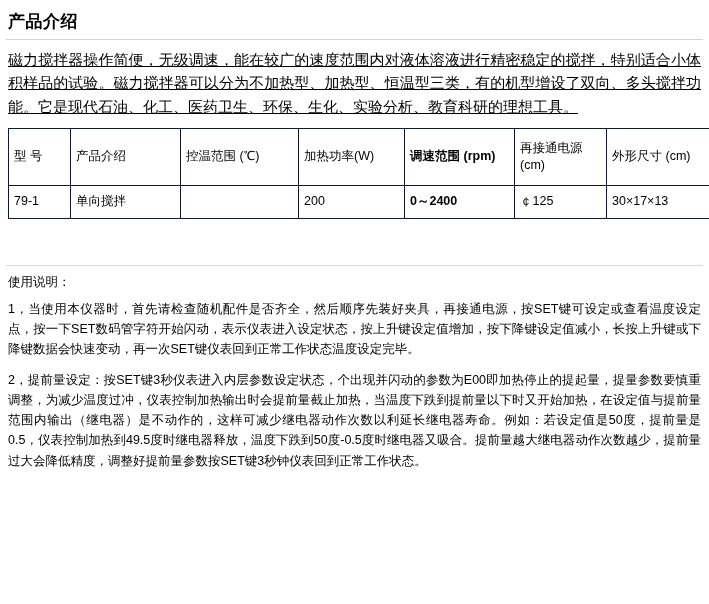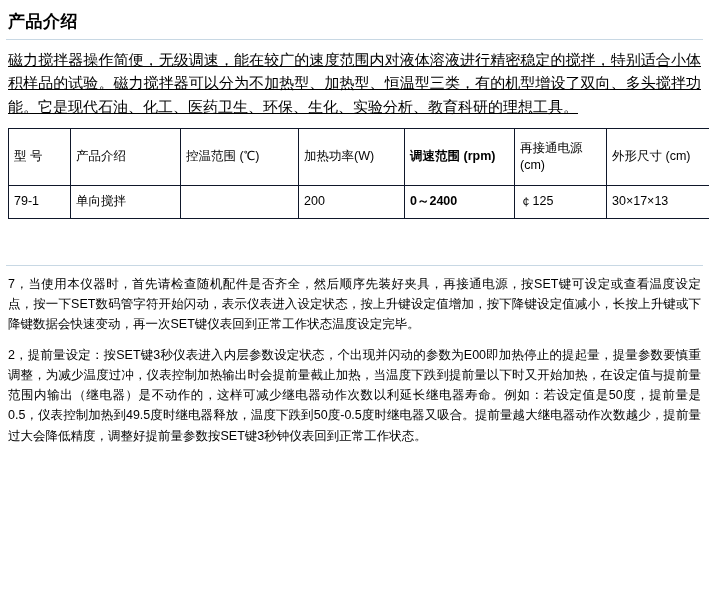--- a/index.html
+++ b/index.html
@@ -113,17 +113,18 @@
           <td class="col7">30×17×13</td>
         </tr>
       </tbody>
     </table>
   </div>
 
   <div class="gap-big"></div>
 
   <div class="section detail-block">
     <hr class="rule">
-    <div class="item">7，当使用本仪器时，首先请检查随机配件是否齐全，然后顺序先装好夹具，再接通电源，按SET键可设定或查看温度设定点，按一下SET数码管字符开始闪动，表示仪表进入设定状态，按上升键设定值增加，按下降键设定值减小，长按上升键或下降键数据会快速变动，再一次SET键仪表回到正常工作状态温度设定完毕。</div>
+    <div class="usage-label">使用说明：</div>
+    <div class="item">1，当使用本仪器时，首先请检查随机配件是否齐全，然后顺序先装好夹具，再接通电源，按SET键可设定或查看温度设定点，按一下SET数码管字符开始闪动，表示仪表进入设定状态，按上升键设定值增加，按下降键设定值减小，长按上升键或下降键数据会快速变动，再一次SET键仪表回到正常工作状态温度设定完毕。</div>
     <div class="item">2，提前量设定：按SET键3秒仪表进入内层参数设定状态，个出现并闪动的参数为E00即加热停止的提起量，提­­­量参数要慎重调整，为减少温度过冲，仪表控制加热输出时会提前量截止加热，当温度下跌到提前量以下时又开始加热，在设定值与提前量范围内输出（继电器）是不动作的，这样可减少继电器动作次数以利延长继电器寿命。例如：若设定值是50度，提前量是0.5，仪表控制加热到49.5度时继电器释放，温度下跌到50度-0.5度时继电器又吸合。提前量越大继电器动作次数越少，提前量过大会降低精度，调整好提前量参数按SET键3秒钟仪表回到正常工作状态。</div>
   </div>
 
 </div>
 
 </body></html>

